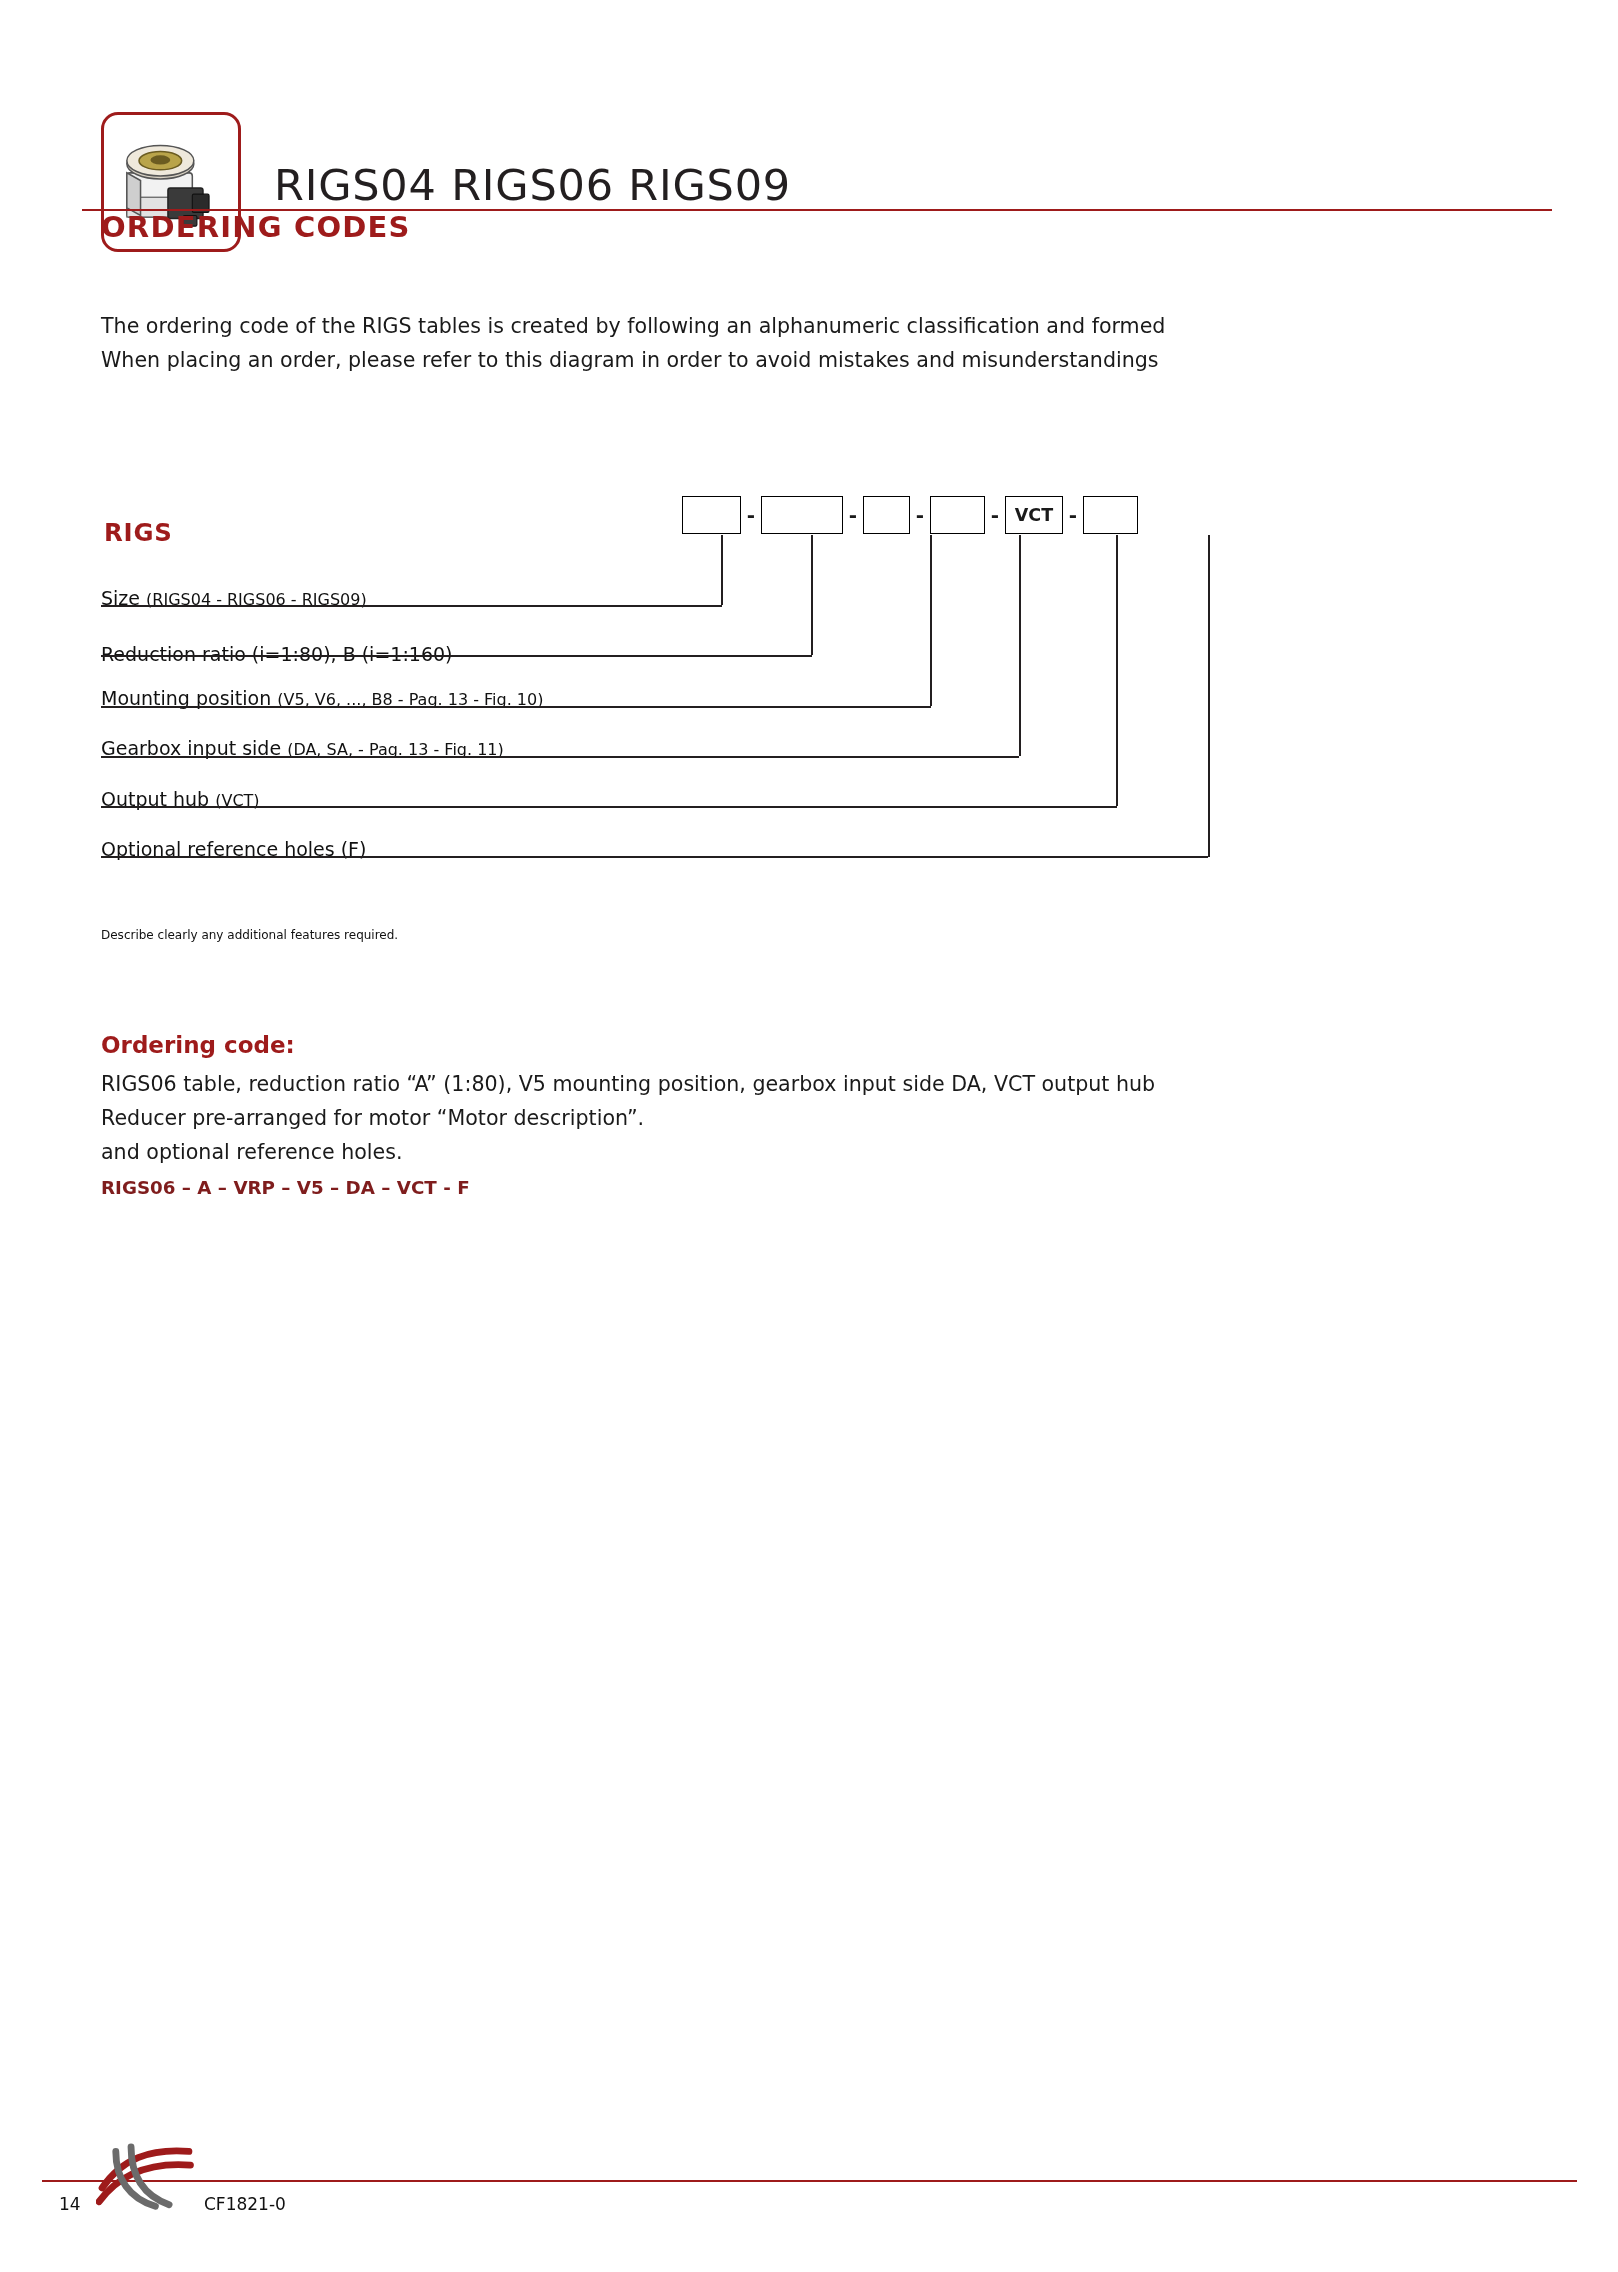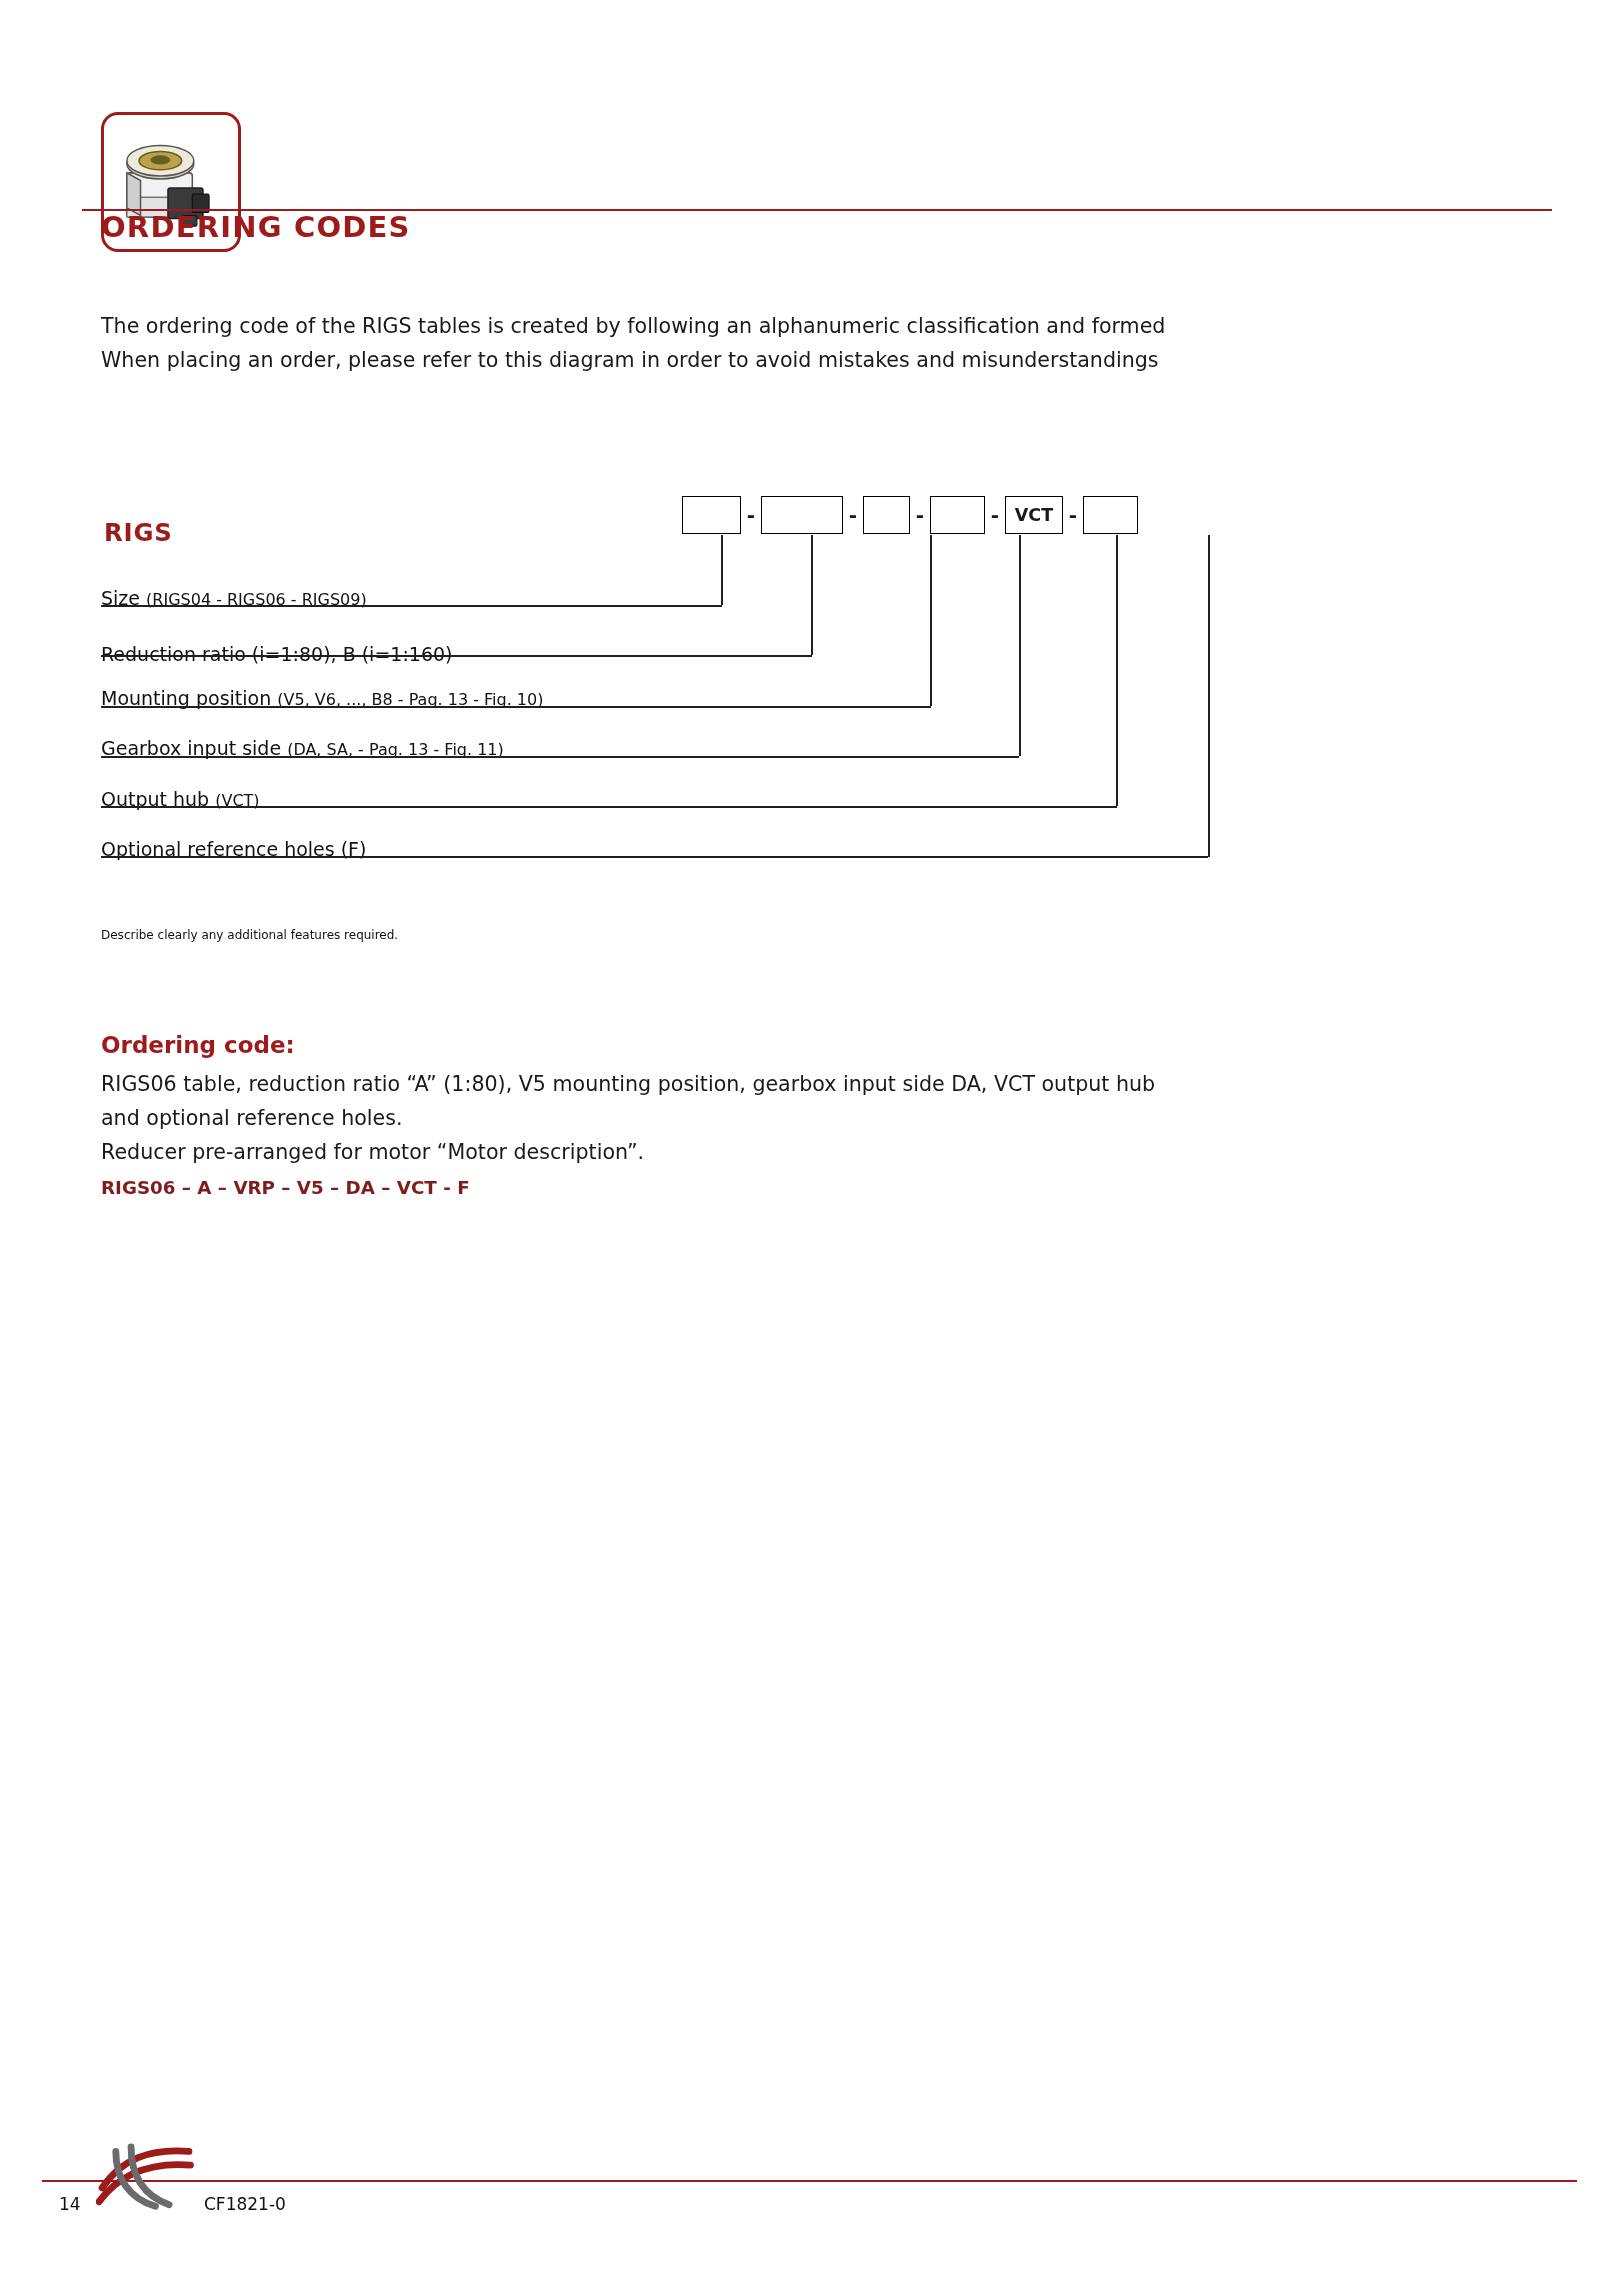--- a/index.html
+++ b/index.html
@@ -231,20 +231,21 @@
         <rect x="104" y="132" width="18" height="14" rx="2" fill="#3a3a3a" stroke="#111" stroke-width="1.5"></rect>
 
         <ellipse cx="74" cy="64" rx="44" ry="20" fill="#d9d2c4" stroke="#555" stroke-width="2"></ellipse>
         <ellipse cx="74" cy="60" rx="44" ry="20" fill="#efe9dc" stroke="#555" stroke-width="2"></ellipse>
         <ellipse cx="74" cy="60" rx="28" ry="12" fill="#b9a44a" stroke="#6b5c21" stroke-width="2"></ellipse>
         <ellipse cx="74" cy="59" rx="13" ry="6" fill="#6b5c21"></ellipse>
 
         <path d="M30 76 L30 122 L48 132 L48 86 Z" fill="#cfcfcf" stroke="#555" stroke-width="2"></path>
       </svg>
     </div>
+    <div class="header-title">RIGS04  RIGS06  RIGS09</div>
     <div class="header-rule"></div>
   </div>
 
   <div class="section-title">ORDERING CODES</div>
 
   <div class="intro">
     <p>The ordering code of the RIGS tables is created by following an alphanumeric classification and formed</p>
     <p>When placing an order, please refer to this diagram in order to avoid mistakes and misunderstandings</p>
   </div>
 
@@ -308,22 +309,22 @@
       <span class="sub"></span>
     </div>
     <div class="legend-rule" style="left:101px; top:856px; width:1107px;"></div>
 
     <div class="note">Describe clearly any additional features required.</div>
   </div>
 
   <div class="oc-title">Ordering code:</div>
   <div class="oc-body">
     <p>RIGS06 table, reduction ratio “A” (1:80), V5 mounting position, gearbox input side DA, VCT output hub</p>
+    <p>Reducer pre-arranged for motor “Motor description”.</p>
     <p>and optional reference holes.</p>
-    <p>Reducer pre-arranged for motor “Motor description”.</p>
   </div>
   <div class="oc-code">RIGS06 – A – VRP – V5 – DA – VCT - F</div>
 
   <div class="footer-rule"></div>
   <svg class="footer-logo" viewBox="0 0 130 110">
     <path d="M8 72 C34 34, 70 20, 122 24" stroke="#9e1b1b" stroke-width="9" fill="none" stroke-linecap="round"></path>
     <path d="M4 90 C32 52, 72 38, 124 42" stroke="#9e1b1b" stroke-width="9" fill="none" stroke-linecap="round"></path>
     <path d="M26 24 C26 60, 44 86, 78 96" stroke="#6b6b6b" stroke-width="9" fill="none" stroke-linecap="round"></path>
     <path d="M46 18 C46 56, 62 82, 96 94" stroke="#6b6b6b" stroke-width="9" fill="none" stroke-linecap="round"></path>
   </svg>

